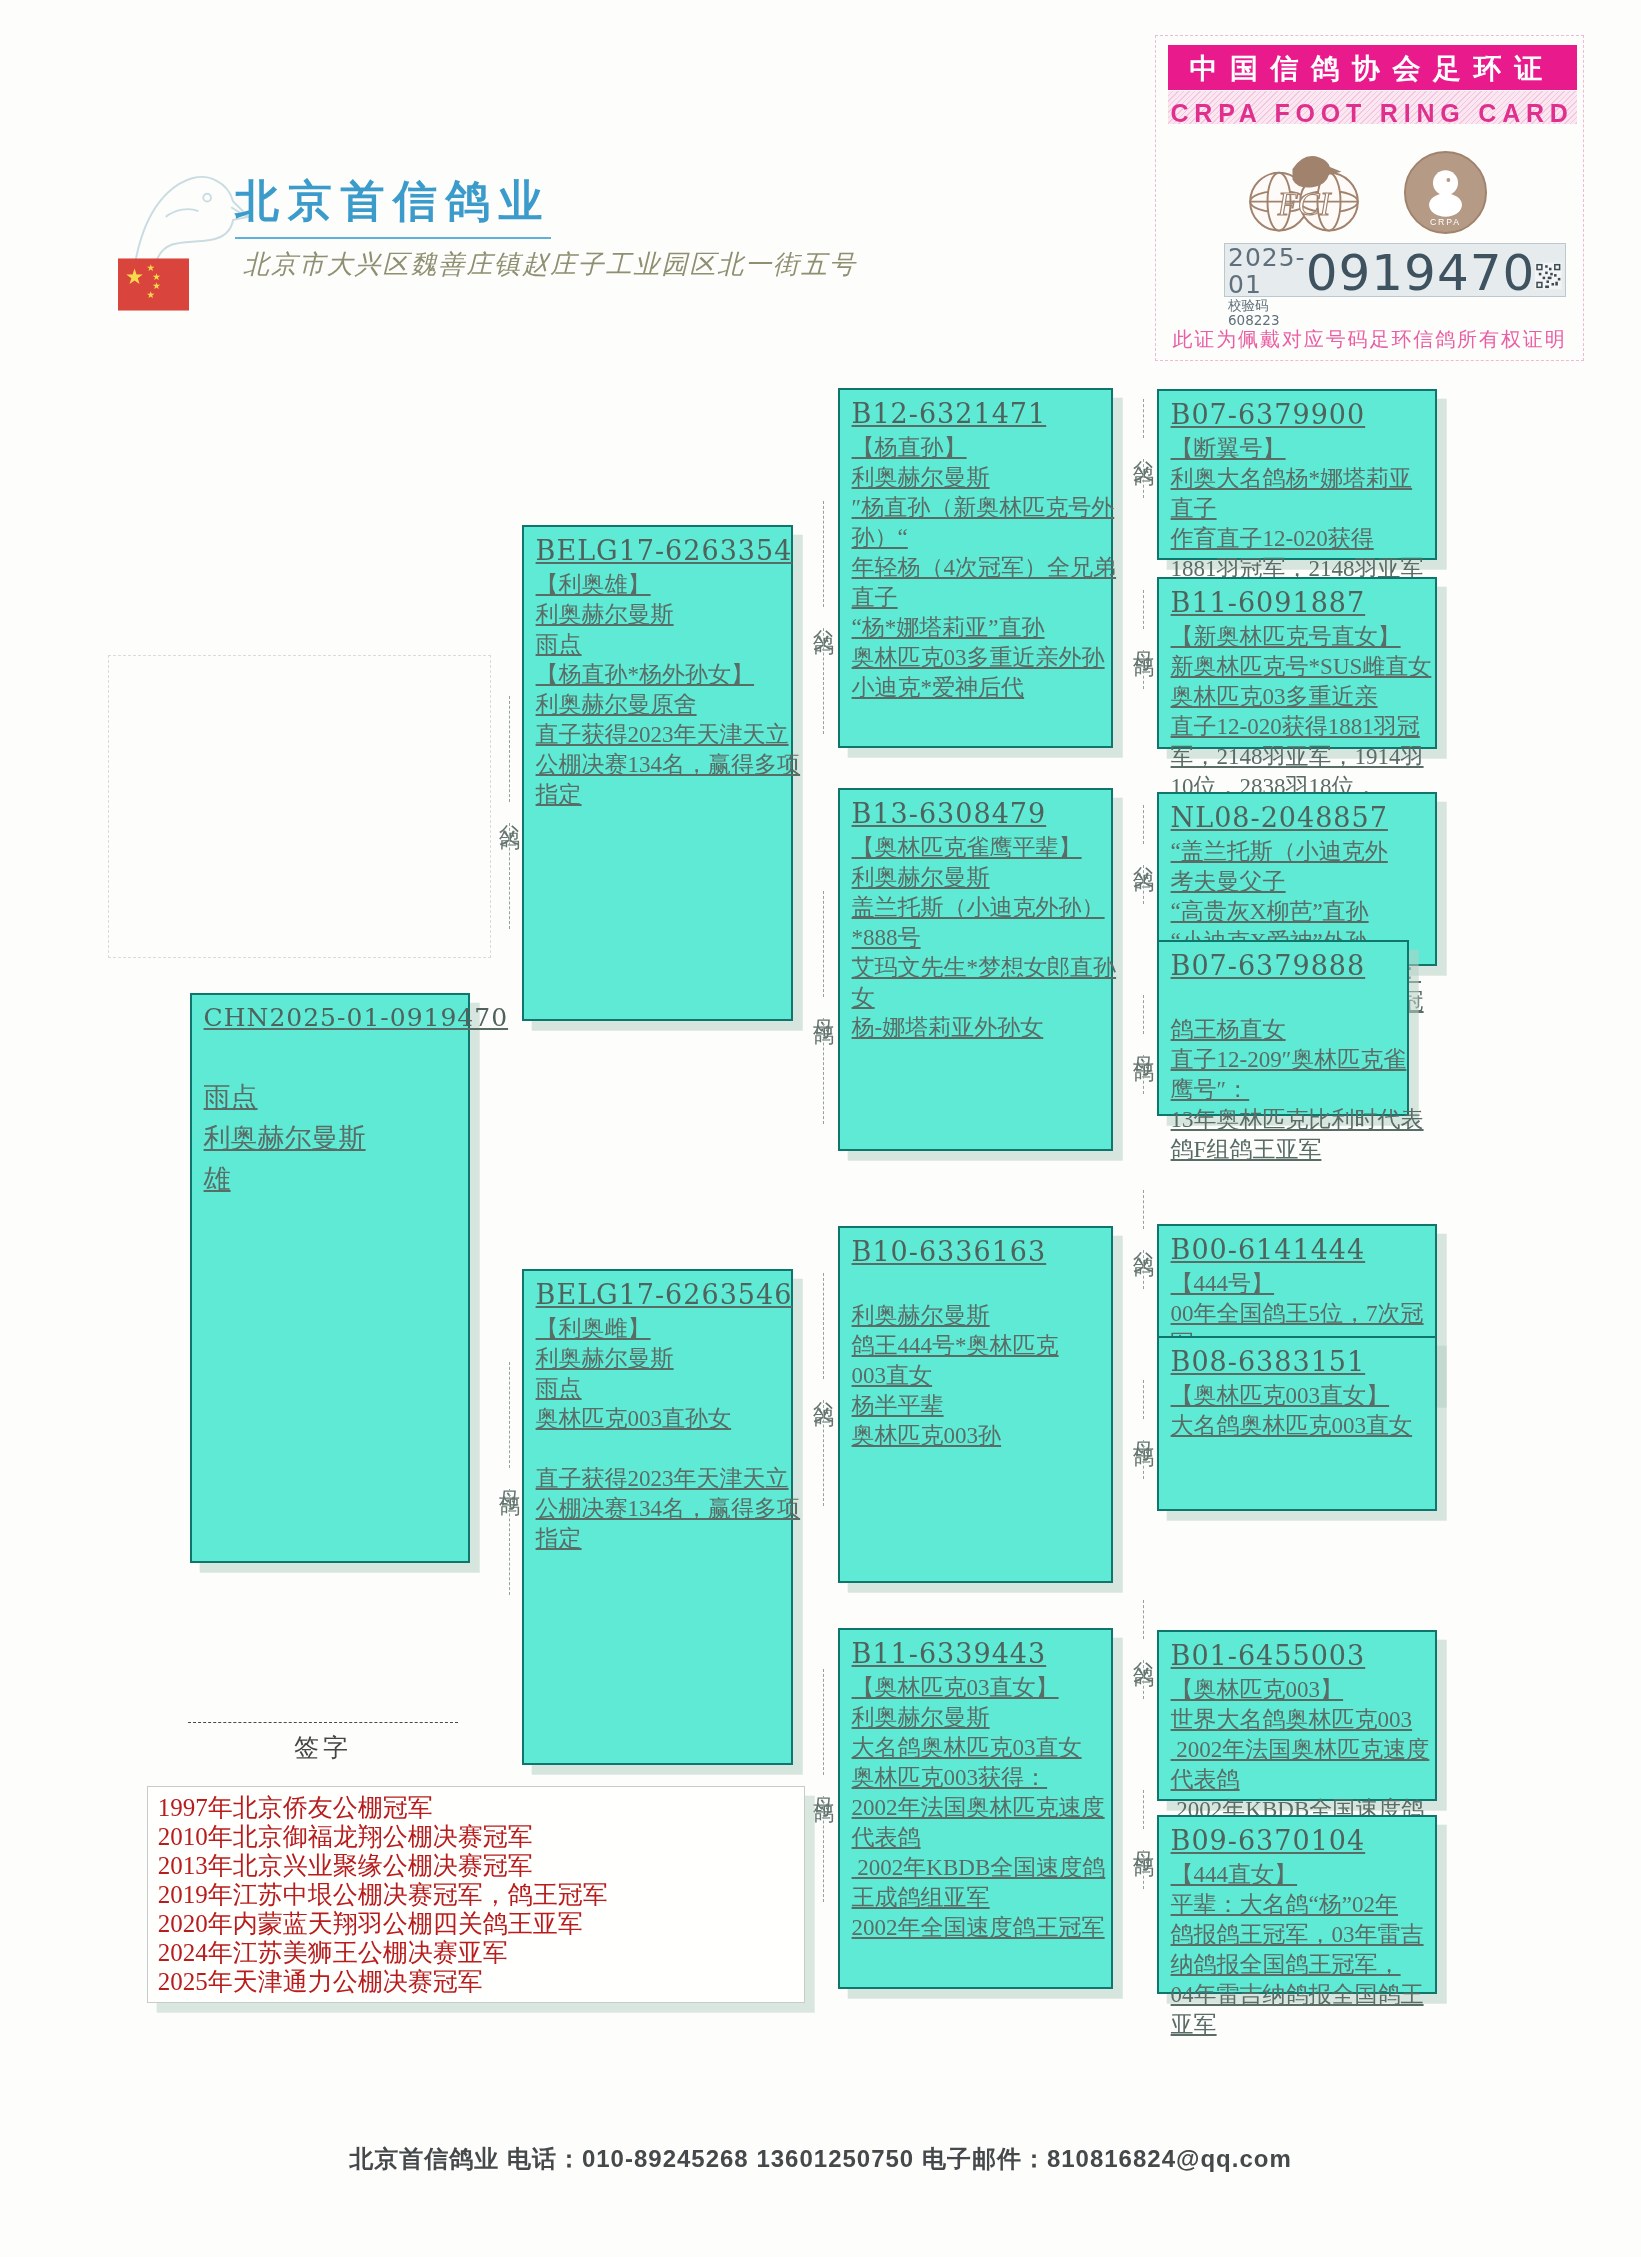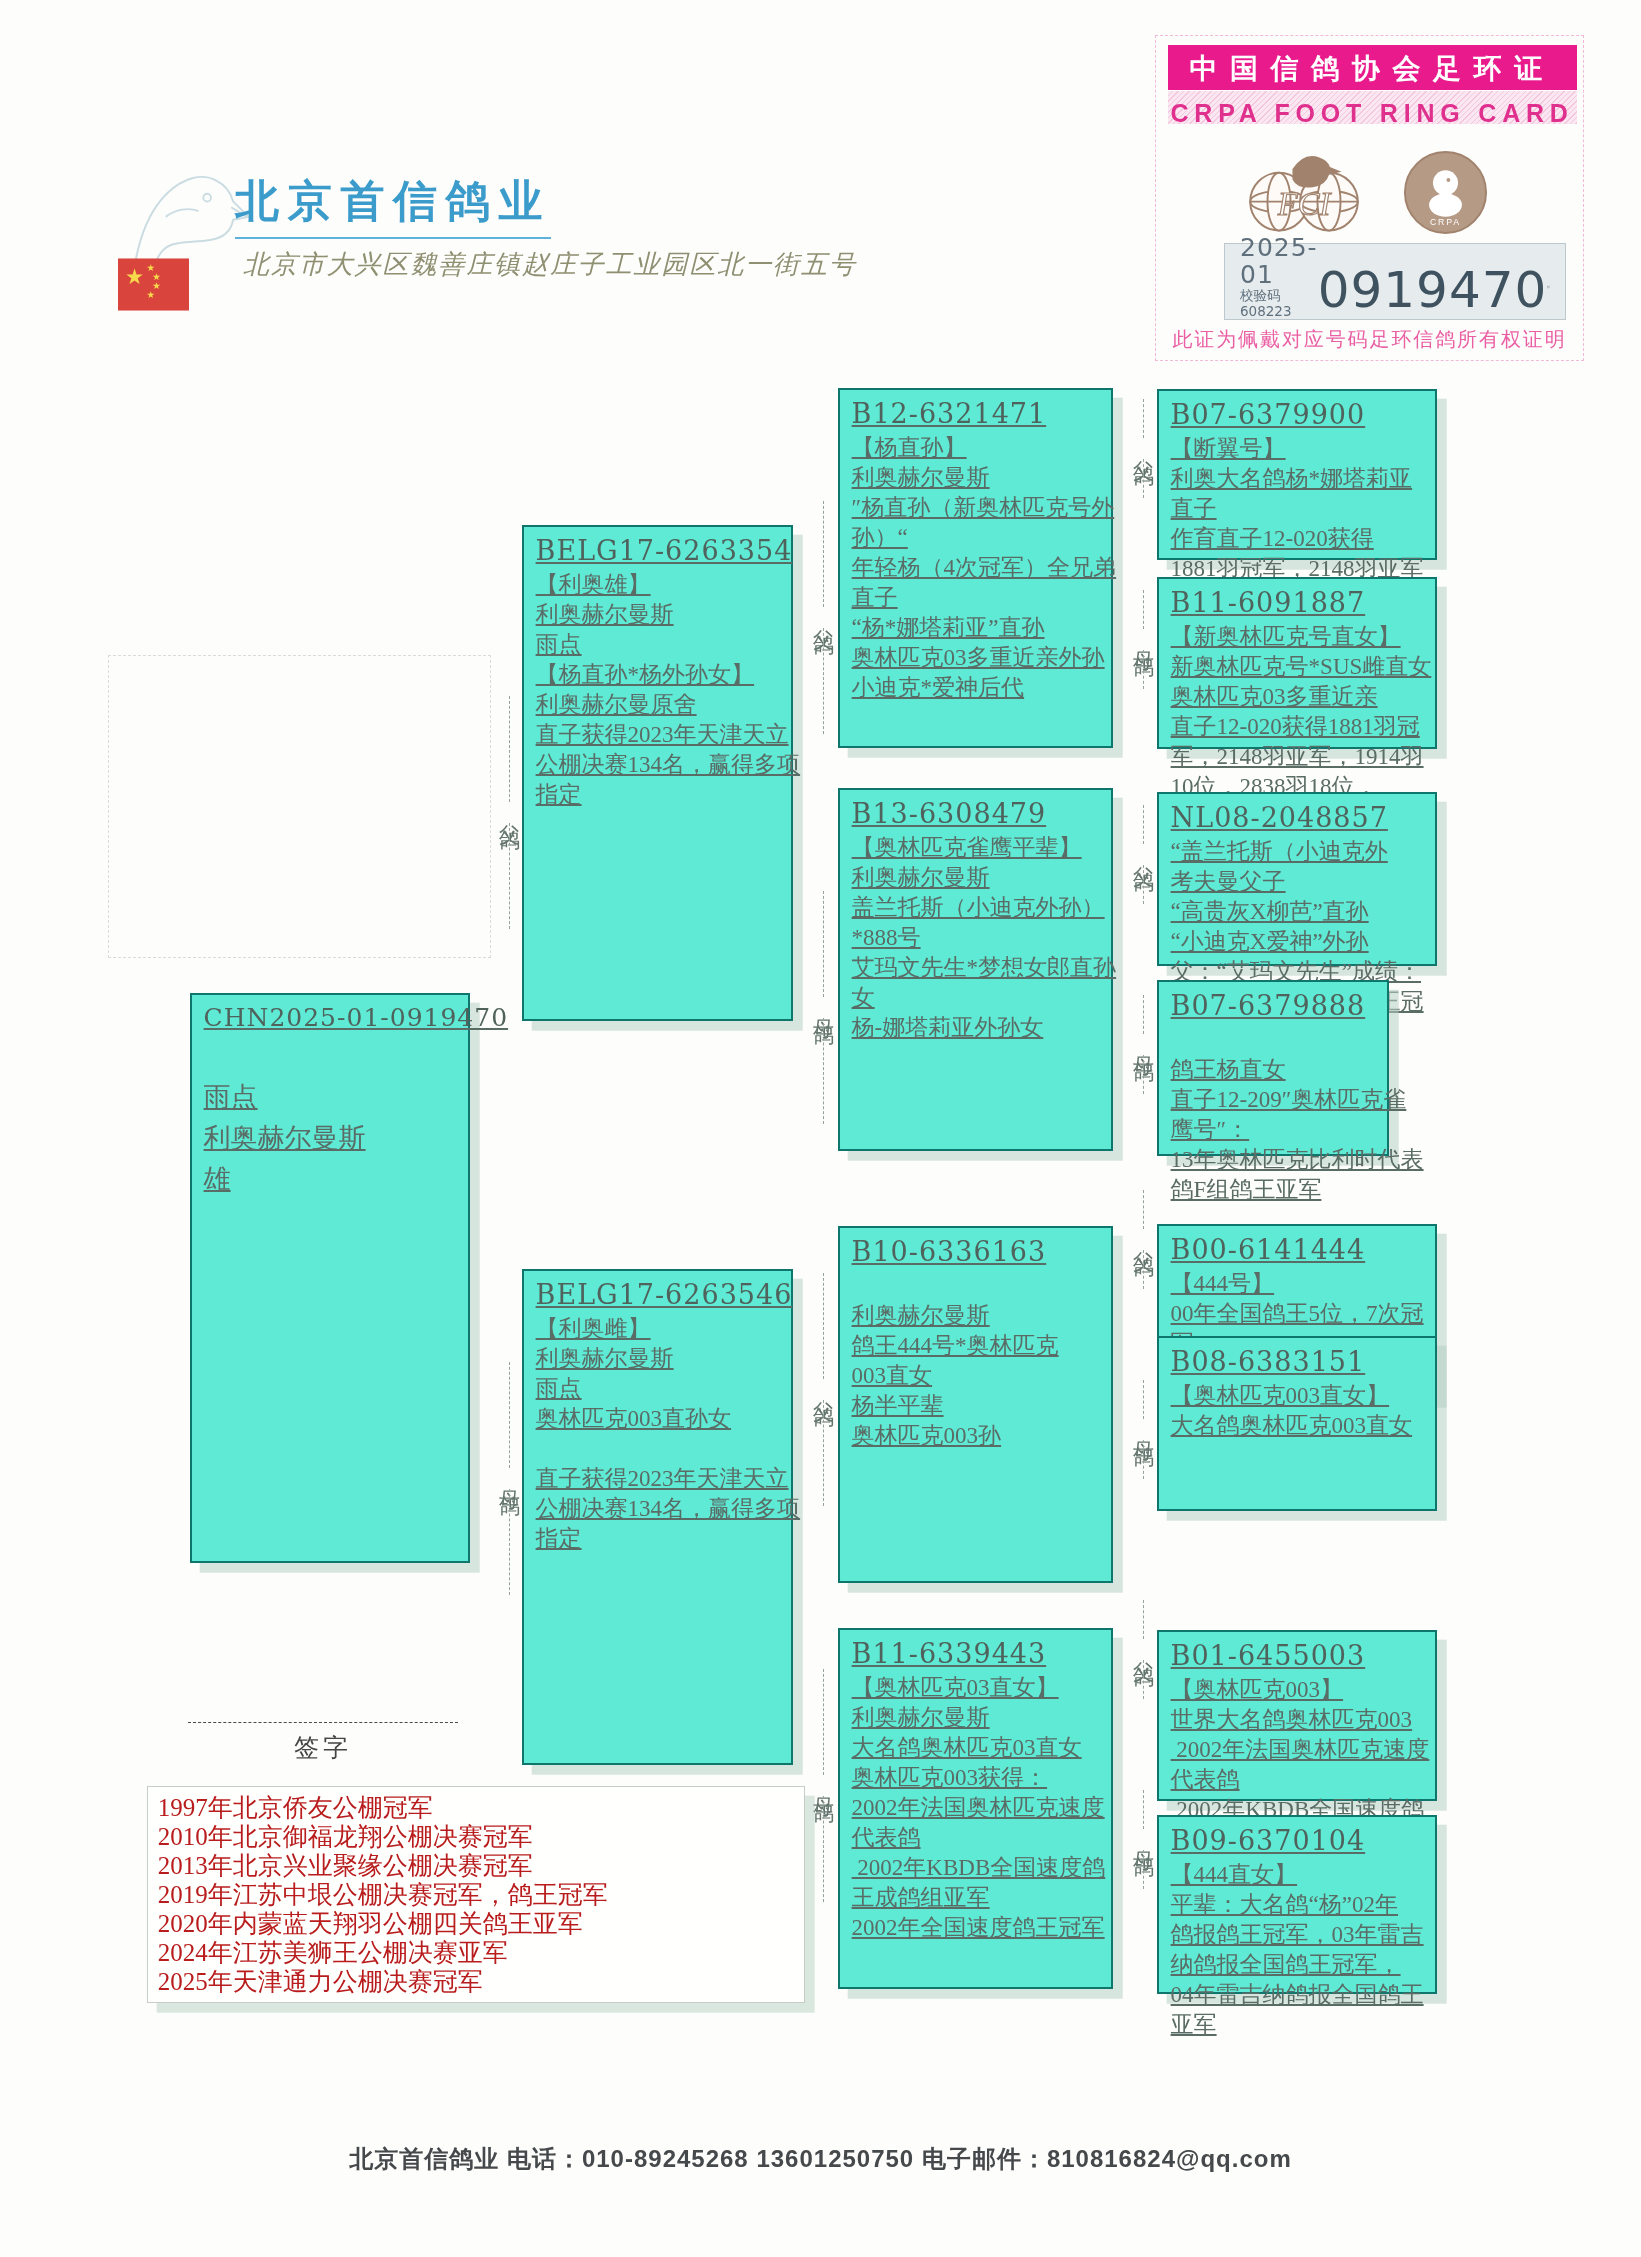--- a/index.html
+++ b/index.html
@@ -19,22 +19,22 @@
         border:1px dashed #f0b9d5;}
   .card-bar{position:absolute;left:11.6px;top:8.7px;width:409px;height:45px;background:#e81a8c;
         color:#ffffff;font-family:"Liberation Sans",sans-serif;font-weight:bold;font-size:28px;
         letter-spacing:12.6px;text-align:center;line-height:47px;white-space:nowrap;overflow:hidden;}
   .card-band{position:absolute;left:11.6px;top:55px;width:409px;height:33px;
         background:repeating-linear-gradient(135deg,#fbe7f1 0 2.9px,#f3c8de 2.9px 3.9px);
         color:#e0308e;font-family:"Liberation Sans",sans-serif;font-weight:bold;font-size:25px;
         letter-spacing:5.8px;text-align:center;line-height:44px;white-space:nowrap;}
   .fci-logo{position:absolute;left:86px;top:108px;width:124px;height:98px;}
   .crpa-logo{position:absolute;left:247px;top:114px;width:85px;height:85px;}
-  .ringbox{position:absolute;left:68px;top:207px;width:342px;height:77px;background:#e6ebee;
-        border:1px solid #bcc8ce;display:flex;align-items:flex-end;padding:0 15px;box-sizing:border-box;}
+  .ringbox{position:absolute;left:68px;top:207px;width:342px;height:54px;background:#e6ebee;
+        border:1px solid #bcc8ce;display:flex;align-items:flex-start;padding:0 3px;box-sizing:border-box;}
   .ringbox .yr{font-size:25px;color:#5f707c;line-height:27px;letter-spacing:1px;
         font-family:"DejaVu Sans",sans-serif;}
   .ringbox .chk{font-size:13.5px;color:#5f707c;line-height:15.4px;font-family:"DejaVu Sans",sans-serif;}
   .ringbox .big{flex:1;text-align:center;font-size:50px;font-weight:normal;color:#3f5260;
         font-family:"DejaVu Sans",sans-serif;letter-spacing:1px;}
   .qr{width:60px;height:64px;}
   .card-note{position:absolute;left:0;top:290px;width:100%;text-align:center;font-size:20px;
         color:#ea5fa4;letter-spacing:1.9px;white-space:nowrap;}
 
   
@@ -268,21 +268,21 @@
     <div class="ring">NL08-2048857</div>
     <div>
         <div class="line">“盖兰托斯（小迪克外</div>
         <div class="line">考夫曼父子</div>
         <div class="line">“高贵灰X柳芭”直孙</div>
         <div class="line">“小迪克X爱神”外孙</div>
         <div class="line">父：“艾玛文先生”成绩：</div>
         <div class="line">2000年全国中距离鸽王冠</div>
       </div>
   </div>
-  <div class="pbox" style="left:1157px;top:980px;width:232px;height:176px">
+  <div class="pbox" style="left:1157px;top:940px;width:252px;height:176px">
     <div class="ring">B07-6379888</div>
     <div>
         <div class="line"></div>
         <div class="line">鸽王杨直女</div>
         <div class="line">直子12-209″奥林匹克雀</div>
         <div class="line">鹰号″：</div>
         <div class="line">13年奥林匹克比利时代表</div>
         <div class="line">鸽F组鸽王亚军</div>
       </div>
   </div>

